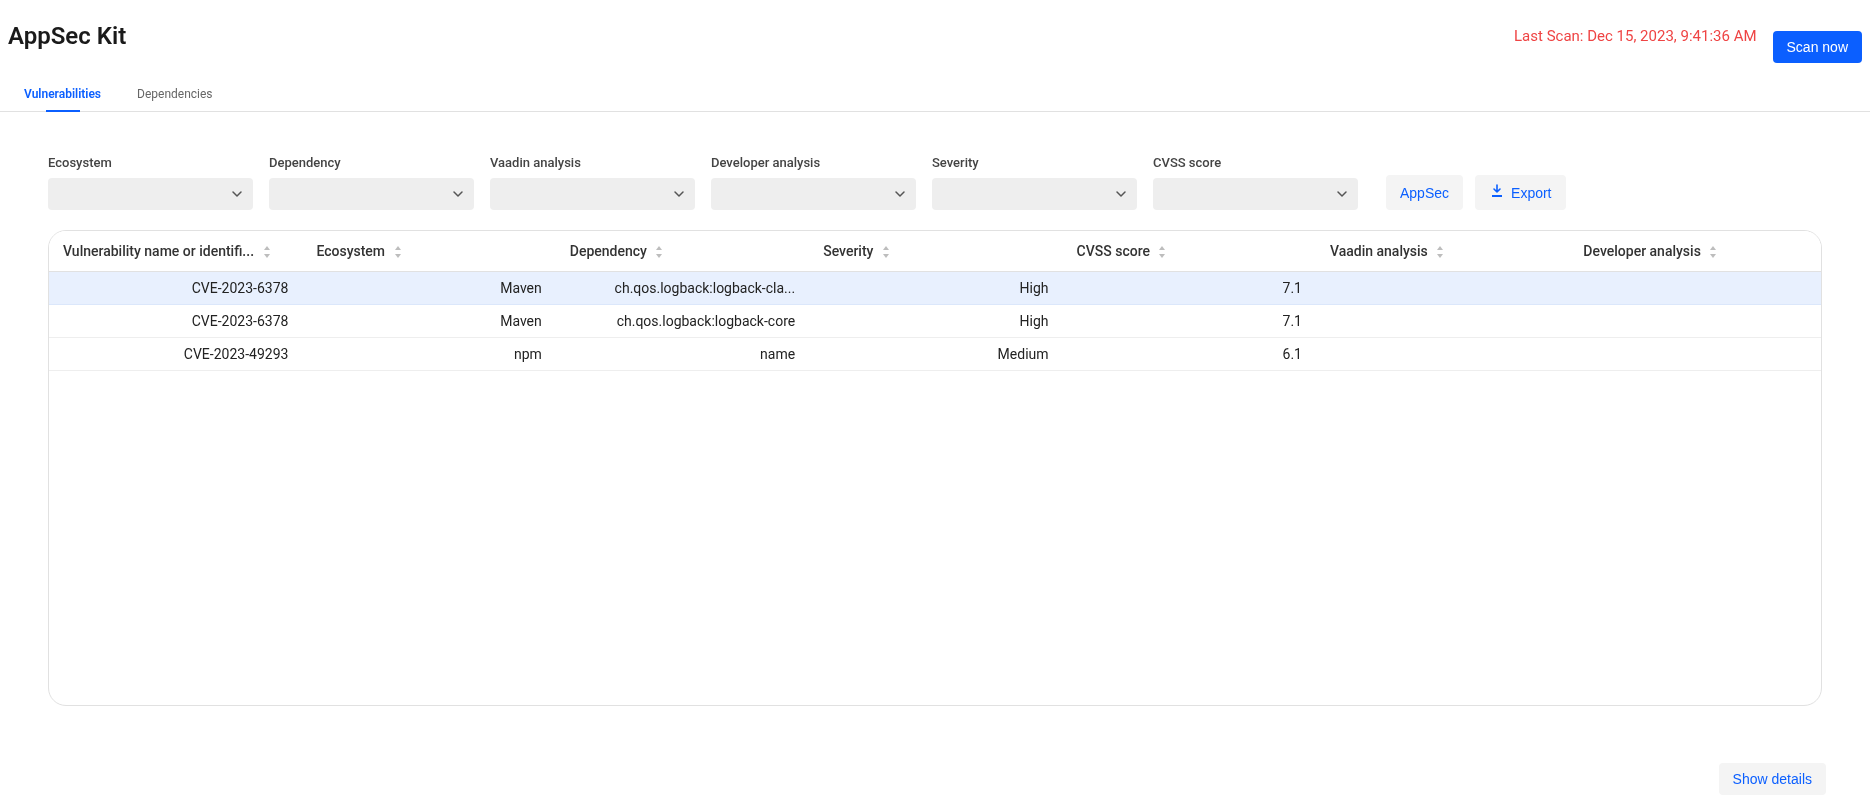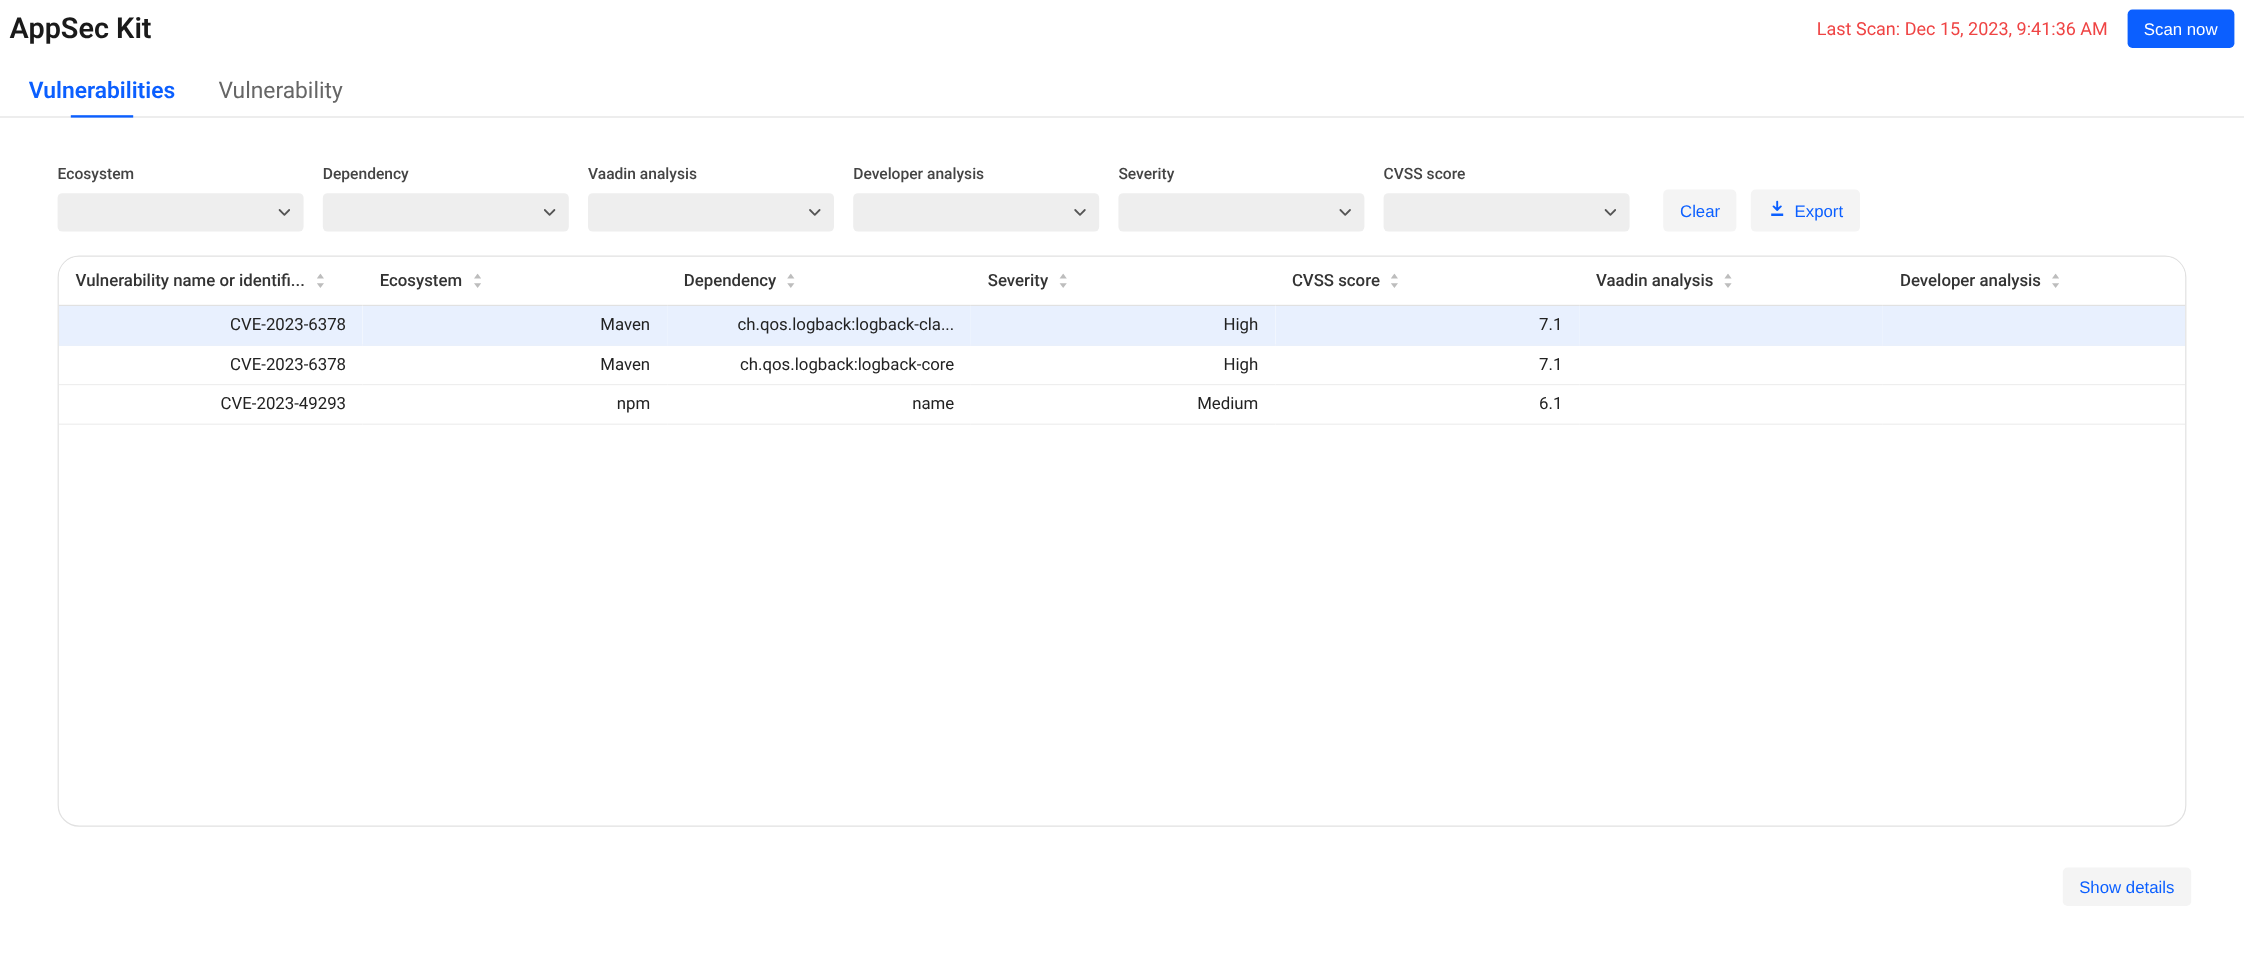--- a/index.html
+++ b/index.html
@@ -30,39 +30,40 @@
     .btn {
       border: none;
       border-radius: 4px;
       padding: 8px 14px;
       font-size: 14px;
       font-weight: 500;
       cursor: pointer;
       display: inline-flex;
       align-items: center;
       gap: 6px;
+      margin-top: 23px;
     }
     .btn-primary {
       background: #0b5fff;
       color: #fff;
     }
     .btn-tertiary {
       background: #f4f4f4;
       color: #0b5fff;
     }
     .tabs {
       display: flex;
       gap: 0;
       border-bottom: 1px solid #e1e1e1;
       padding: 6px 20px 0 20px;
     }
     .tab {
       padding: 10px 4px 10px 4px;
       margin-right: 28px;
-      font-size: 19px;
+      font-size: 12px;
       color: #666;
       cursor: pointer;
       position: relative;
     }
     .tab.active {
       color: #0b5fff;
       font-weight: 600;
     }
     .tab.active::after {
       content: '';
@@ -174,21 +175,21 @@
 <div class="header">
   <div class="page-title">AppSec Kit</div>
   <div class="header-right">
     <span class="last-scan">Last Scan: Dec 15, 2023, 9:41:36 AM</span>
     <button class="btn btn-primary">Scan now</button>
   </div>
 </div>
 
 <div class="tabs">
   <div class="tab active">Vulnerabilities</div>
-  <div class="tab">Vulnerability</div>
+  <div class="tab">Dependencies</div>
 </div>
 
 <div class="content">
 
   <div class="filters">
 
     <div class="filter-group">
       <div class="filter-label">Ecosystem</div>
       <div class="select-input">
         <span class="chevron">
@@ -248,21 +249,21 @@
       <div class="select-input">
         <span class="chevron">
           <svg width="12" height="12" viewBox="0 0 12 12">
               <path d="M2 4l4 4 4-4" stroke="#555" stroke-width="1.5" fill="none" stroke-linecap="round" stroke-linejoin="round"></path>
             </svg>
         </span>
       </div>
     </div>
 
     <div class="filter-actions">
-      <button class="btn btn-tertiary">Clear</button>
+      <button class="btn btn-tertiary">AppSec</button>
       <button class="btn btn-tertiary">
         <span>
           <svg width="16" height="16" viewBox="0 0 16 16" fill="none">
             <path d="M8 2v7M5 6l3 3 3-3" stroke="#0b5fff" stroke-width="1.6" stroke-linecap="round" stroke-linejoin="round"></path>
             <path d="M3 12h10v2H3z" fill="#0b5fff"></path>
           </svg>
         </span>
         <span>Export</span>
       </button>
     </div>

